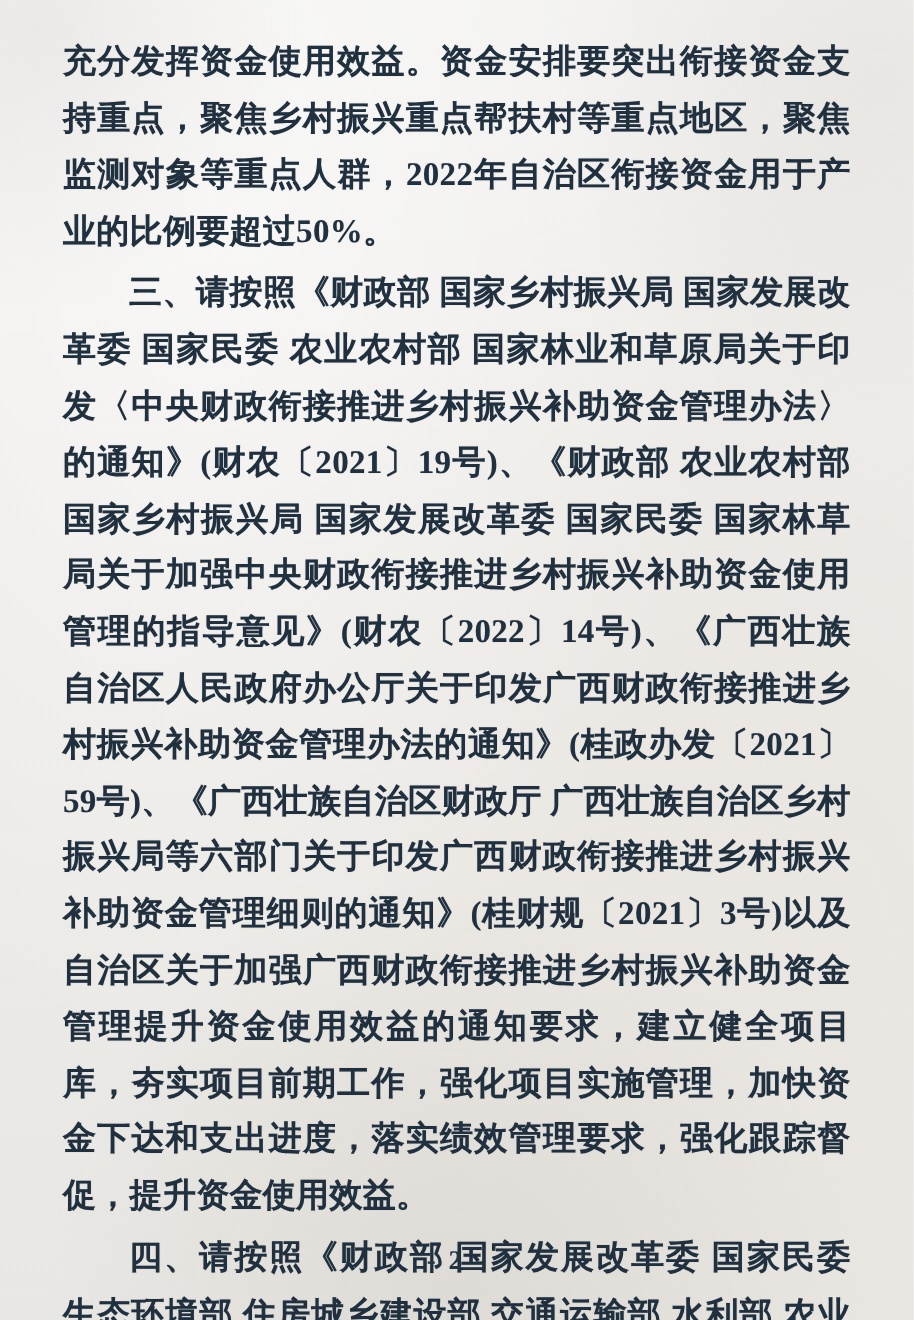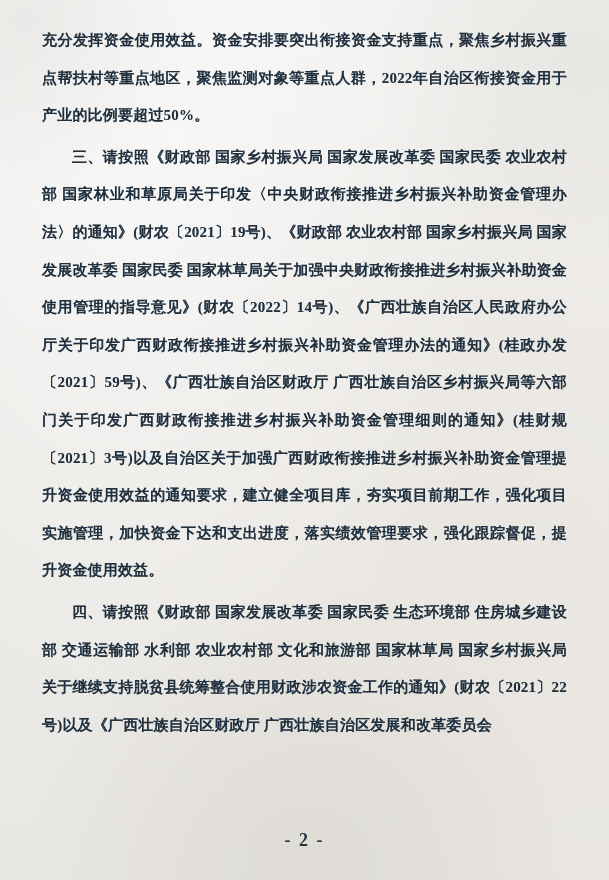--- a/index.html
+++ b/index.html
@@ -35,21 +35,21 @@
     mix-blend-mode: multiply;
   }
   #doc-body {
     position: absolute;
     left: 42px;
     top: 22px;
     width: 525px;
   }
   .para {
     margin: 0 0 4px 0;
-    font-size: 15px;
+    font-size: 22px;
     line-height: 37.6px;
     color: #20303f;
     text-align: justify;
     text-justify: inter-ideograph;
     letter-spacing: 0.2px;
     text-indent: 2em;
     font-weight: 600;
     text-shadow: 0 0 0.6px rgba(40,60,80,0.35);
   }
   .para.first {

